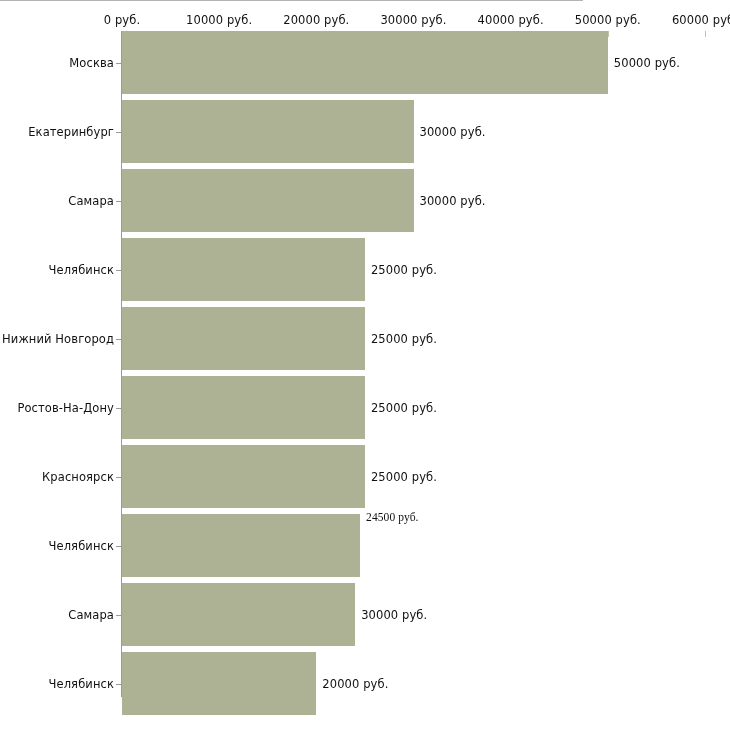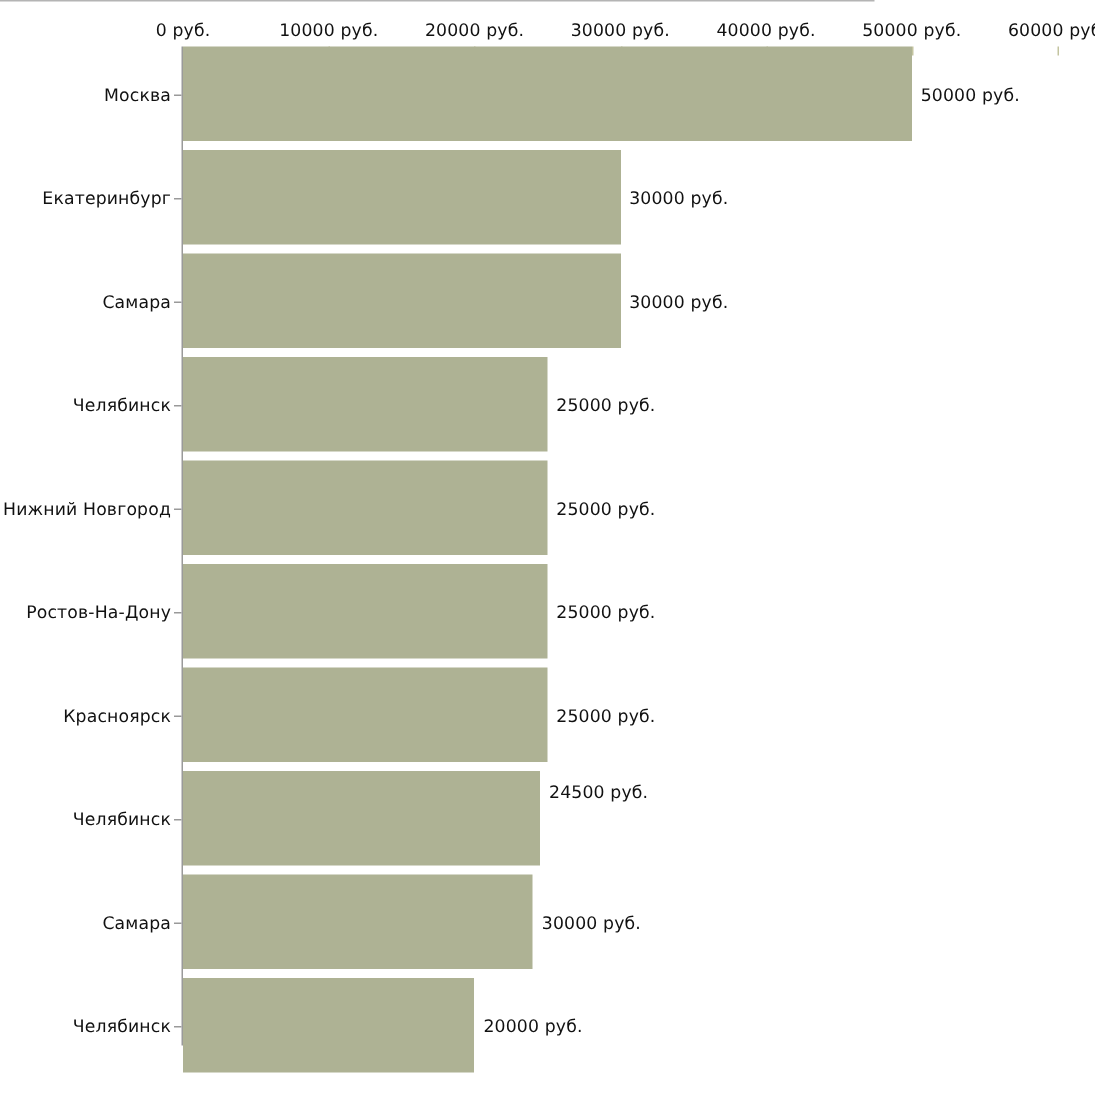--- a/index.html
+++ b/index.html
@@ -169,17 +169,17 @@
       <div class="bar" title="Волгоград: 20000 руб." style="left: 122px; top: 652px; width: 194.333px; height: 63px; background: rgb(174, 178, 148);"></div>
     </div>
   <div id="values-layer">
       <div class="bar-value" style="left: 613.833px; top: 62.5px;">50000 руб.</div>
       <div class="bar-value" style="left: 419.5px; top: 131.5px;">30000 руб.</div>
       <div class="bar-value" style="left: 419.5px; top: 200.5px;">30000 руб.</div>
       <div class="bar-value" style="left: 370.917px; top: 269.5px;">25000 руб.</div>
       <div class="bar-value" style="left: 370.917px; top: 338.5px;">25000 руб.</div>
       <div class="bar-value" style="left: 370.917px; top: 407.5px;">25000 руб.</div>
       <div class="bar-value" style="left: 370.917px; top: 476.5px;">25000 руб.</div>
-      <div class="bar-value" style="left: 366.058px; top: 528px;">24500 руб.</div>
+      <div class="bar-value" style="left: 366.058px; top: 517px; font-family: Liberation Serif, serif;">24500 руб.</div>
       <div class="bar-value" style="left: 361.2px; top: 614.5px;">30000 руб.</div>
       <div class="bar-value" style="left: 322.333px; top: 683.5px;">20000 руб.</div>
     </div>
 </div>
 
 </body></html>

